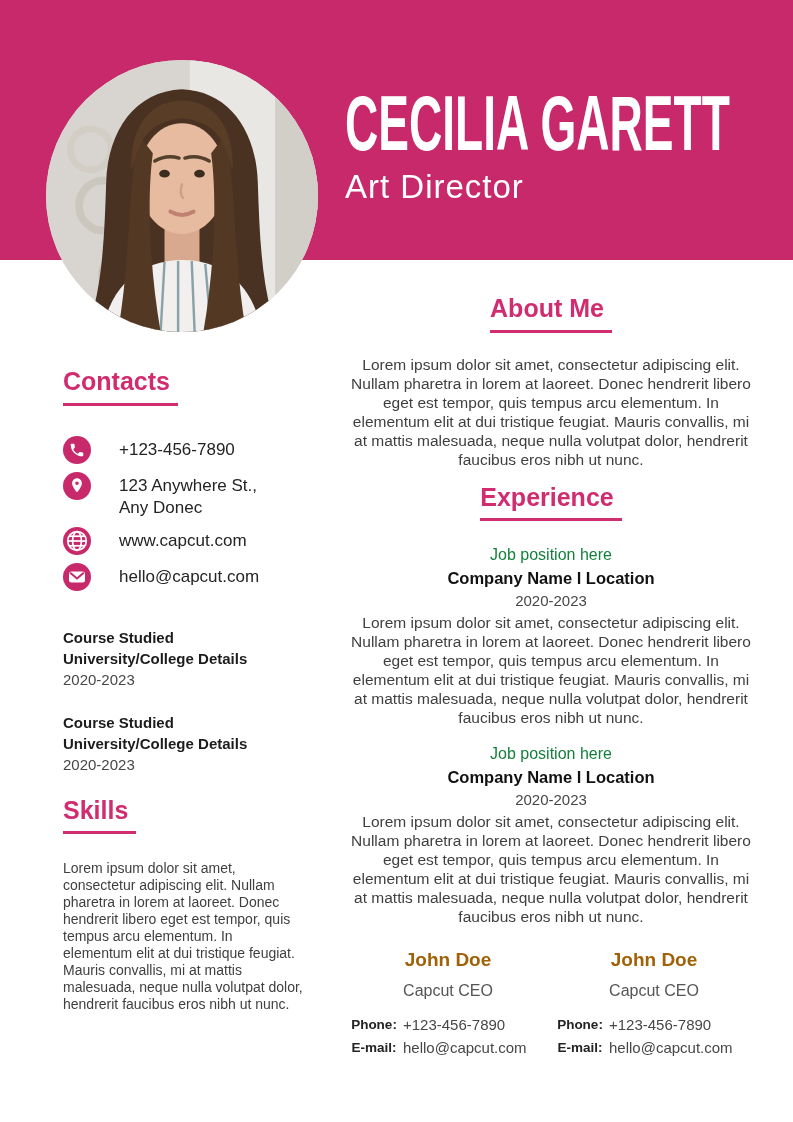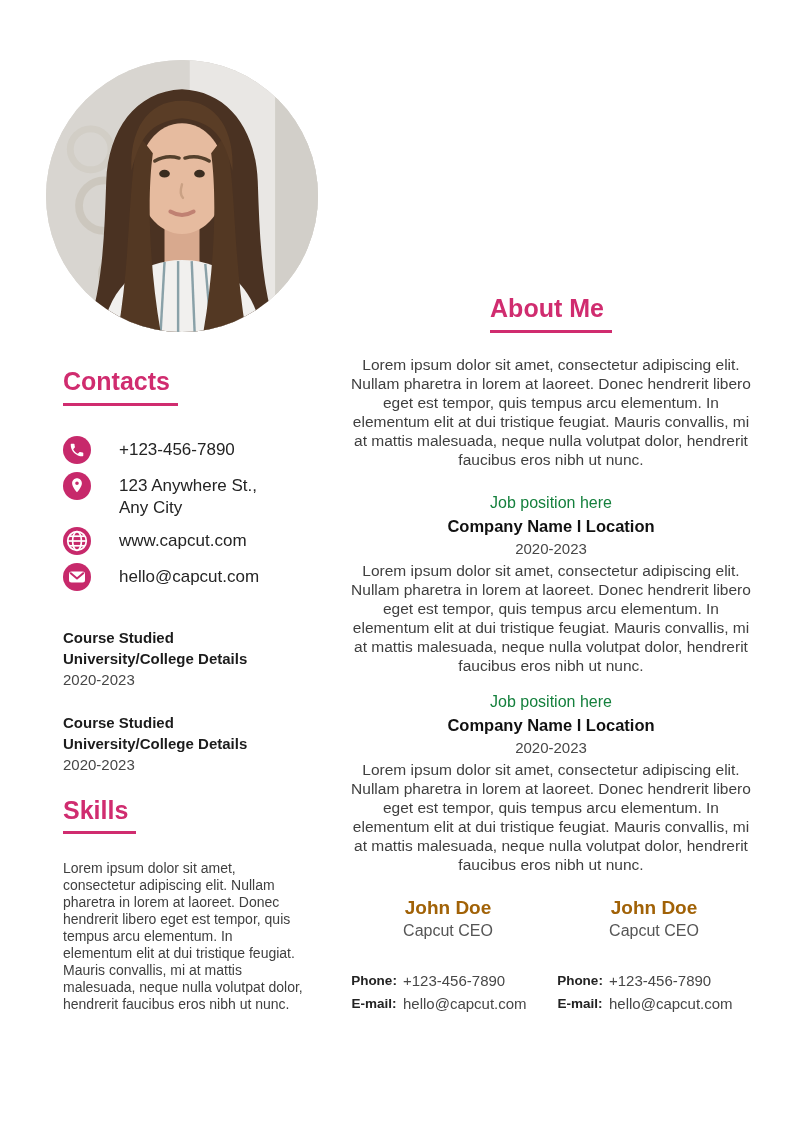--- a/index.html
+++ b/index.html
@@ -68,36 +68,42 @@
   .job-position{font-size:16px;color:#15803d;line-height:21px;margin-bottom:2px;}
   .job-company{font-size:16.5px;font-weight:bold;color:#111111;line-height:22px;margin-bottom:2px;}
   .job-years{font-size:15px;color:#474747;line-height:20px;margin-bottom:2px;}
   .job-desc{font-size:15.5px;line-height:19px;color:var(--body);}
 
   
   .ref-section{margin-top:20px;}
   .ref-cols{display:flex;margin-top:22px;}
   .ref-entry{width:208px;}
   .ref-name{font-size:19px;font-weight:bold;color:#a16207;line-height:23px;}
-  .ref-role{font-size:16px;color:#555555;line-height:21px;margin-top:1px;}
-  .ref-contact{margin-top:28px;}
+  .ref-role{font-size:16px;color:#555555;line-height:21px;margin-top:9px;}
+  .ref-contact{margin-top:12px;}
   .ref-line{display:flex;font-size:15px;color:#474747;line-height:23px;}
   .ref-label{font-size:13.5px;font-weight:bold;color:#232323;width:58px;flex:0 0 58px;}
 
   
   .i-bg{fill:var(--banner);}
   .i-white{fill:#ffffff;}
   .i-wstroke{stroke:#ffffff;fill:none;}
   .i-astroke{stroke:var(--banner);fill:none;}
 </style>
 </head>
 <body>
 
 <div class="page">
 
+  <div class="banner">
+    <div class="name-block">
+      <div class="person-name">CECILIA GARETT</div>
+      <div class="person-title">Art Director</div>
+    </div>
+  </div>
 
   <div class="photo">
     <svg viewBox="0 0 280 280">
       <rect width="280" height="280" fill="#d8d5d0"></rect>
       <rect x="148" width="88" height="280" fill="#e9e7e4"></rect>
       <rect x="236" width="44" height="280" fill="#d2cfc9"></rect>
       <circle cx="60" cy="150" r="26" fill="none" stroke="#c6c0b3" stroke-width="8" opacity="0.65"></circle>
       <circle cx="72" cy="220" r="15" fill="none" stroke="#c6c0b3" stroke-width="7" opacity="0.65"></circle>
       <circle cx="46" cy="92" r="21" fill="none" stroke="#ccc7bb" stroke-width="7" opacity="0.5"></circle>
       <path d="M140,30 C92,32 64,72 62,125 C60,185 58,235 42,280 L238,280 C222,235 220,185 218,125 C216,72 188,32 140,30 Z" fill="#4a3222"></path>
@@ -141,21 +147,21 @@
 
         <div class="contact-row">
           <svg class="contact-icon" viewBox="0 0 28 28">
             <circle class="i-bg" cx="14" cy="14" r="14"></circle>
             <g transform="translate(5.6,4.9) scale(0.7)">
               <path class="i-white" fill-rule="evenodd" d="M12 2C8.13 2 5 5.13 5 9c0 5.25 7 13 7 13s7-7.75 7-13c0-3.87-3.13-7-7-7zm0 9.5c-1.38 0-2.5-1.12-2.5-2.5s1.12-2.5 2.5-2.5 2.5 1.12 2.5 2.5-1.12 2.5-2.5 2.5z"></path>
             </g>
           </svg>
           <div class="contact-text">
             <div>123 Anywhere St.,</div>
-            <div>Any City</div>
+            <div>Any Donec</div>
           </div>
         </div>
 
         <div class="contact-row">
           <svg class="contact-icon" viewBox="0 0 28 28">
             <circle class="i-bg" cx="14" cy="14" r="14"></circle>
             <g class="i-wstroke" stroke-width="1.7">
               <circle cx="14" cy="14" r="9.3"></circle>
               <ellipse cx="14" cy="14" rx="4.4" ry="9.3"></ellipse>
               <line x1="4.7" y1="14" x2="23.3" y2="14"></line>
@@ -201,20 +207,21 @@
   </aside>
 
   <main class="right-col">
 
     <section>
       <h2 class="sec">About Me</h2>
       <p class="about-text">Lorem ipsum dolor sit amet, consectetur adipiscing elit. Nullam pharetra in lorem at laoreet. Donec hendrerit libero eget est tempor, quis tempus arcu elementum. In elementum elit at dui tristique feugiat. Mauris convallis, mi at mattis malesuada, neque nulla volutpat dolor, hendrerit faucibus eros nibh ut nunc.</p>
     </section>
 
     <section class="exp-section">
+      <h2 class="sec">Experience</h2>
 
       <div class="job">
         <div class="job-position">Job position here</div>
         <div class="job-company">Company Name l Location</div>
         <div class="job-years">2020-2023</div>
         <p class="job-desc">Lorem ipsum dolor sit amet, consectetur adipiscing elit. Nullam pharetra in lorem at laoreet. Donec hendrerit libero eget est tempor, quis tempus arcu elementum. In elementum elit at dui tristique feugiat. Mauris convallis, mi at mattis malesuada, neque nulla volutpat dolor, hendrerit faucibus eros nibh ut nunc.</p>
       </div>
 
       <div class="job">
         <div class="job-position">Job position here</div>

